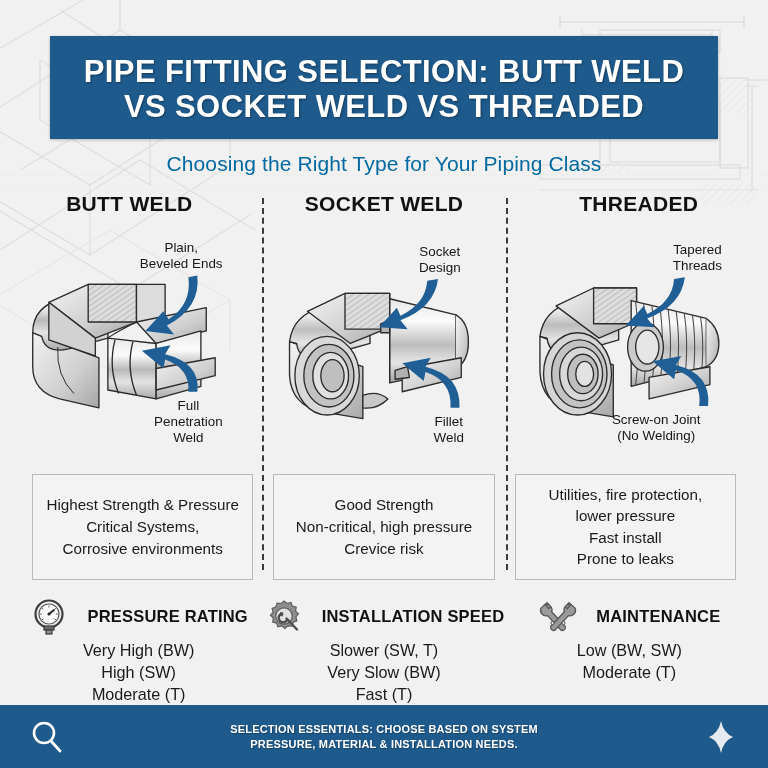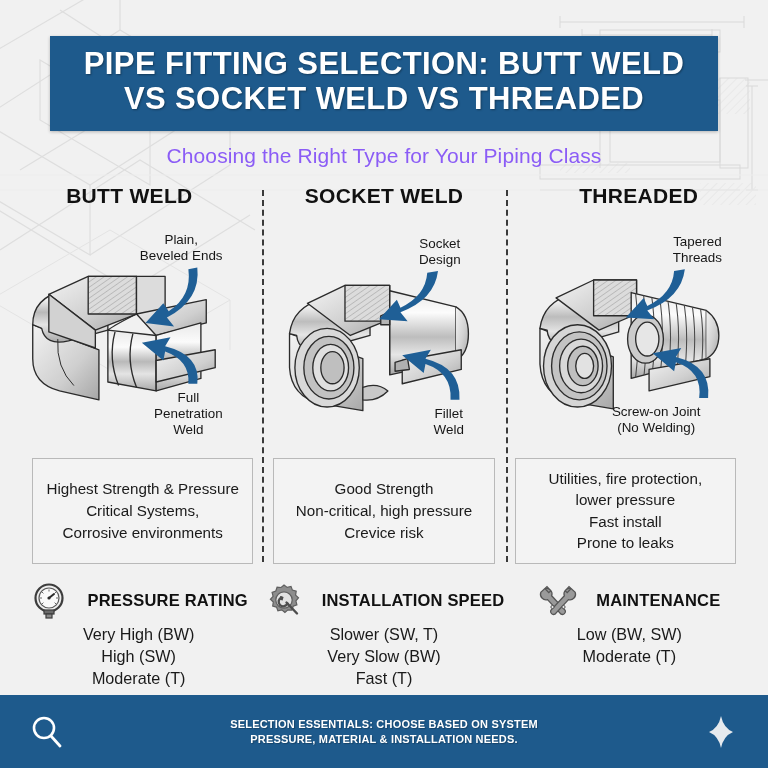--- a/index.html
+++ b/index.html
@@ -14,36 +14,36 @@
   
   #bg-blueprint { position:absolute; inset:0; width:768px; height:768px; z-index:0; }
 
   #page { position:relative; z-index:2; width:768px; height:768px; display:flex; flex-direction:column; }
 
   
   .header-zone { padding-top:36px; flex:0 0 auto; }
   .title-bar {
     background:#1e5a8c;
     margin:0 50px;
-    padding:10px 18px 14px;
+    padding:18px 18px 14px;
     text-align:center;
     box-shadow:0 1px 3px rgba(0,0,0,.25);
   }
   .title-line {
     color:#fff;
     font-size:31px;
     font-weight:bold;
     letter-spacing:.4px;
     line-height:1.14;
     text-shadow:1px 1px 2px rgba(0,0,0,.35);
   }
   .subtitle {
     text-align:center;
     font-size:21px;
-    color:#8b5cf6;
+    color:#0369a1;
     margin-top:13px;
     letter-spacing:.1px;
   }
 
   
   .columns {
     position:relative;
     display:flex;
     margin-top:16px;
     padding:0 22px;
@@ -66,21 +66,21 @@
     top:6px;
     width:0;
     height:372px;
     border-left:2.5px dashed #3a3a3a;
     z-index:3;
   }
   .v-divider.d1 { left:262px; }
   .v-divider.d2 { left:506px; }
 
   
-  .desc-row { display:flex; padding:0 22px; margin-top:8px; flex:0 0 auto; }
+  .desc-row { display:flex; padding:0 22px; margin-top:16px; flex:0 0 auto; }
   .desc-cell { width:33.333%; display:flex; justify-content:center; padding:0 10px; }
   .desc-box {
     border:1px solid #b9b9b9;
     background:#f3f3f3;
     width:100%;
     min-height:76px;
     padding:9px 6px;
     text-align:center;
     font-size:15.2px;
     line-height:1.42;

